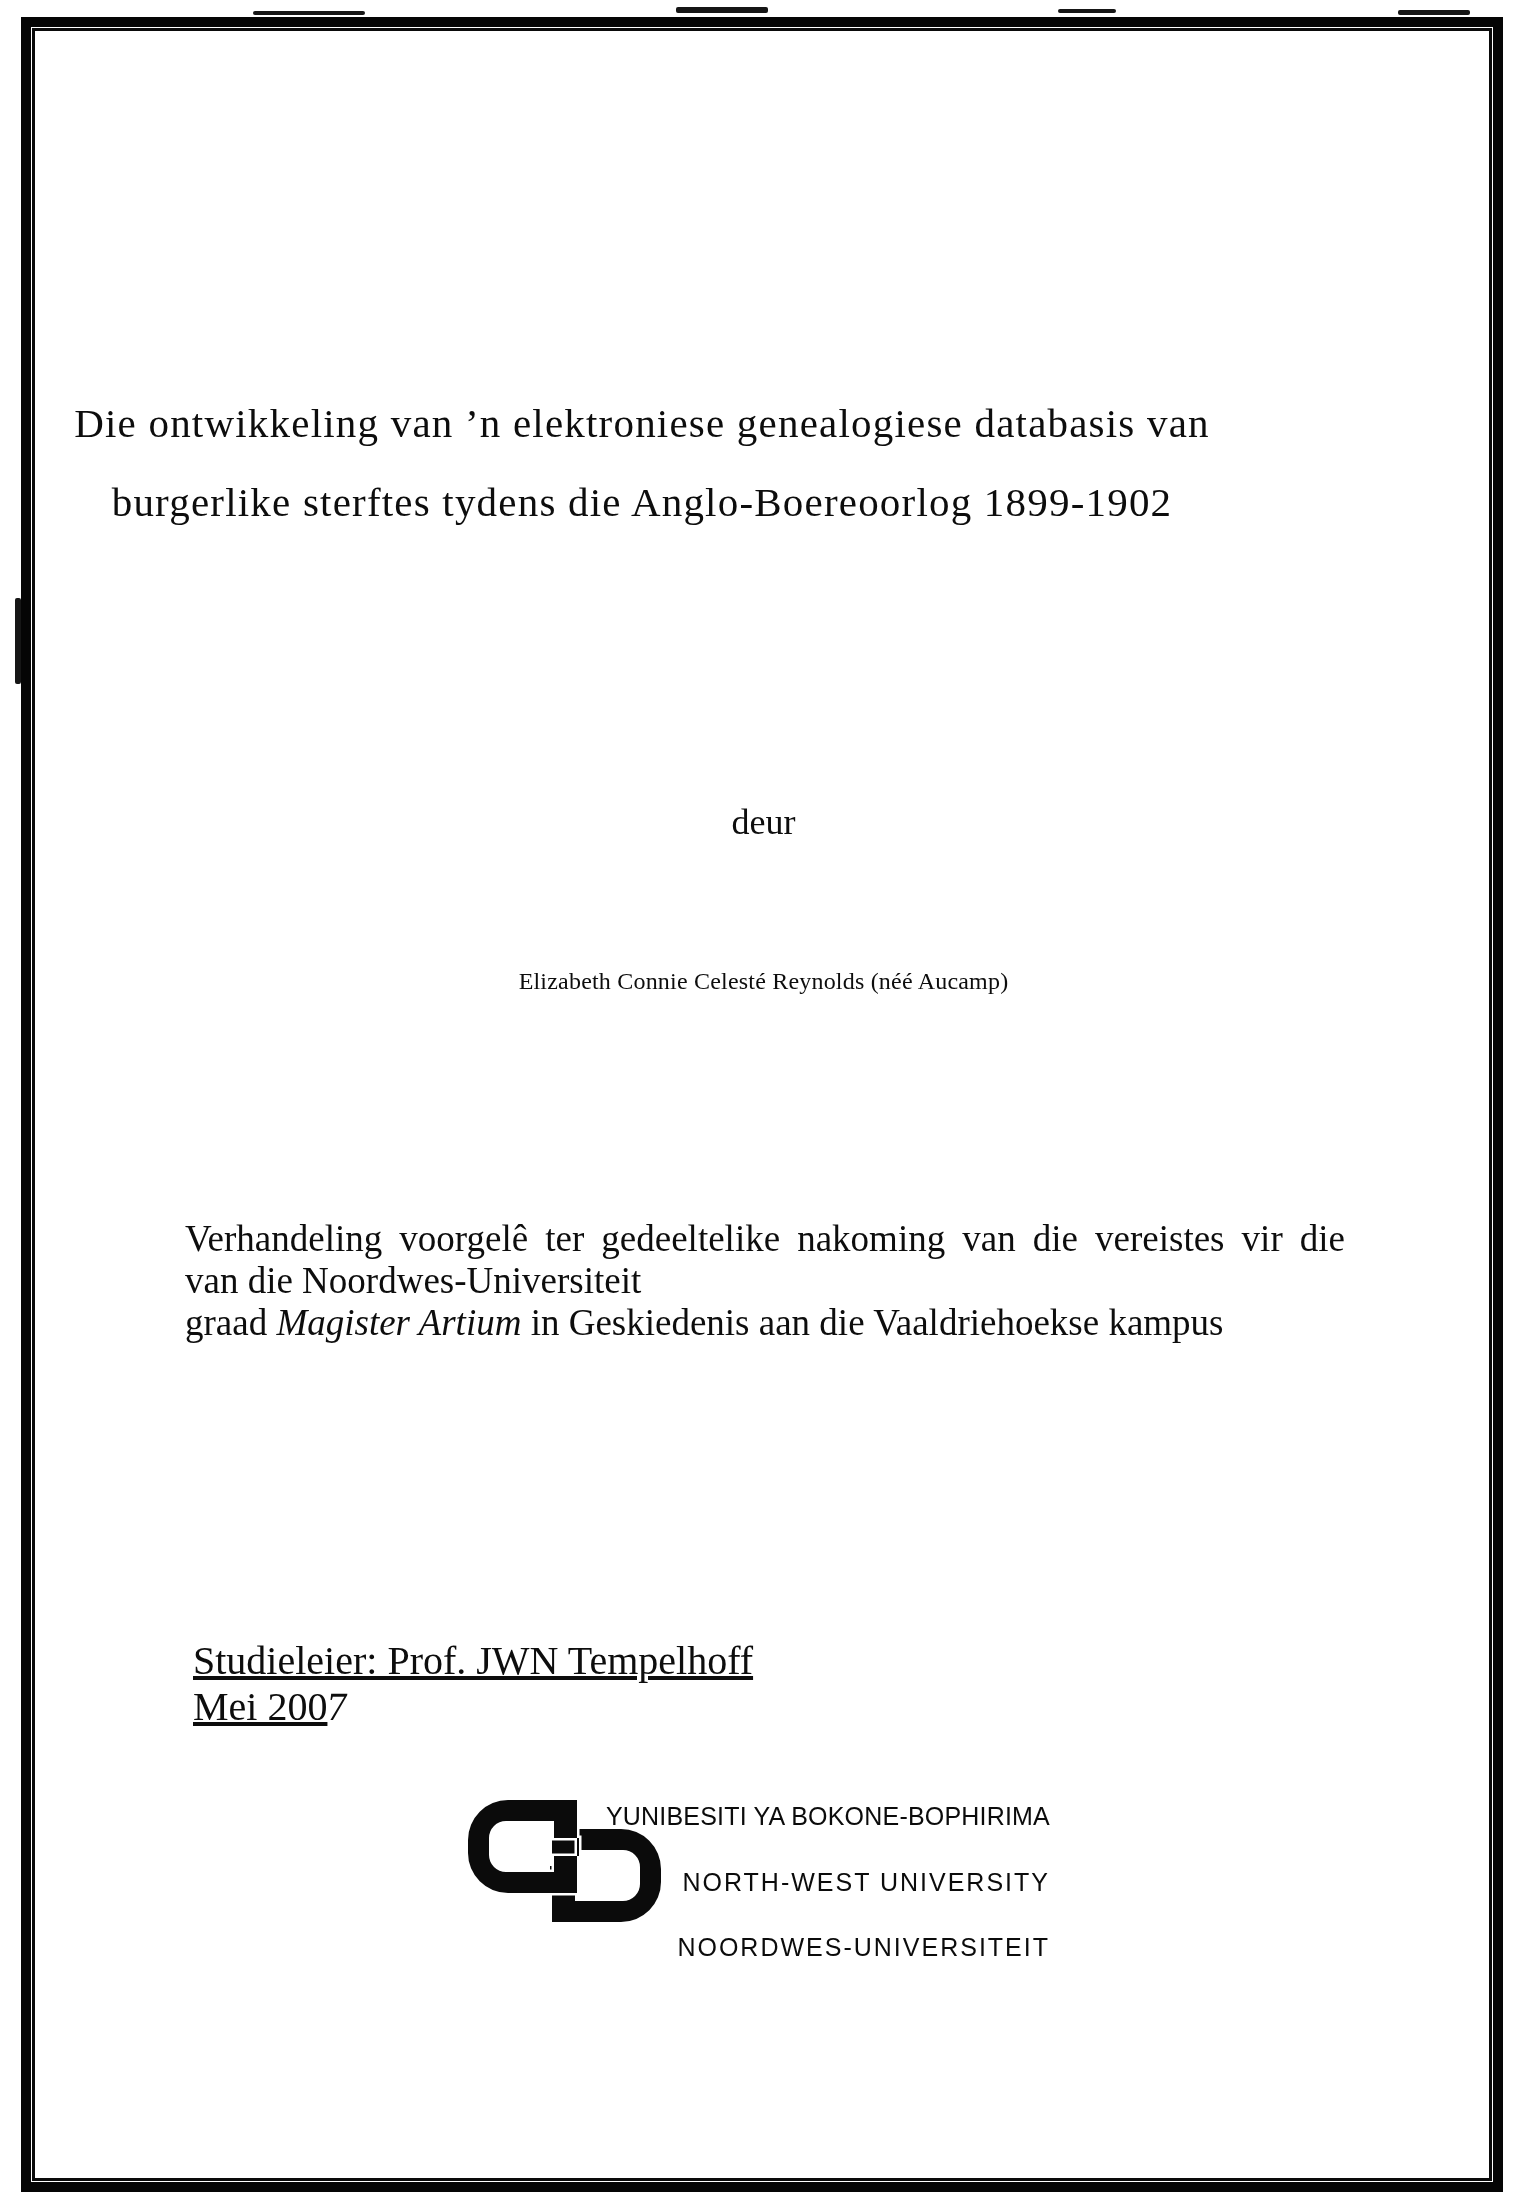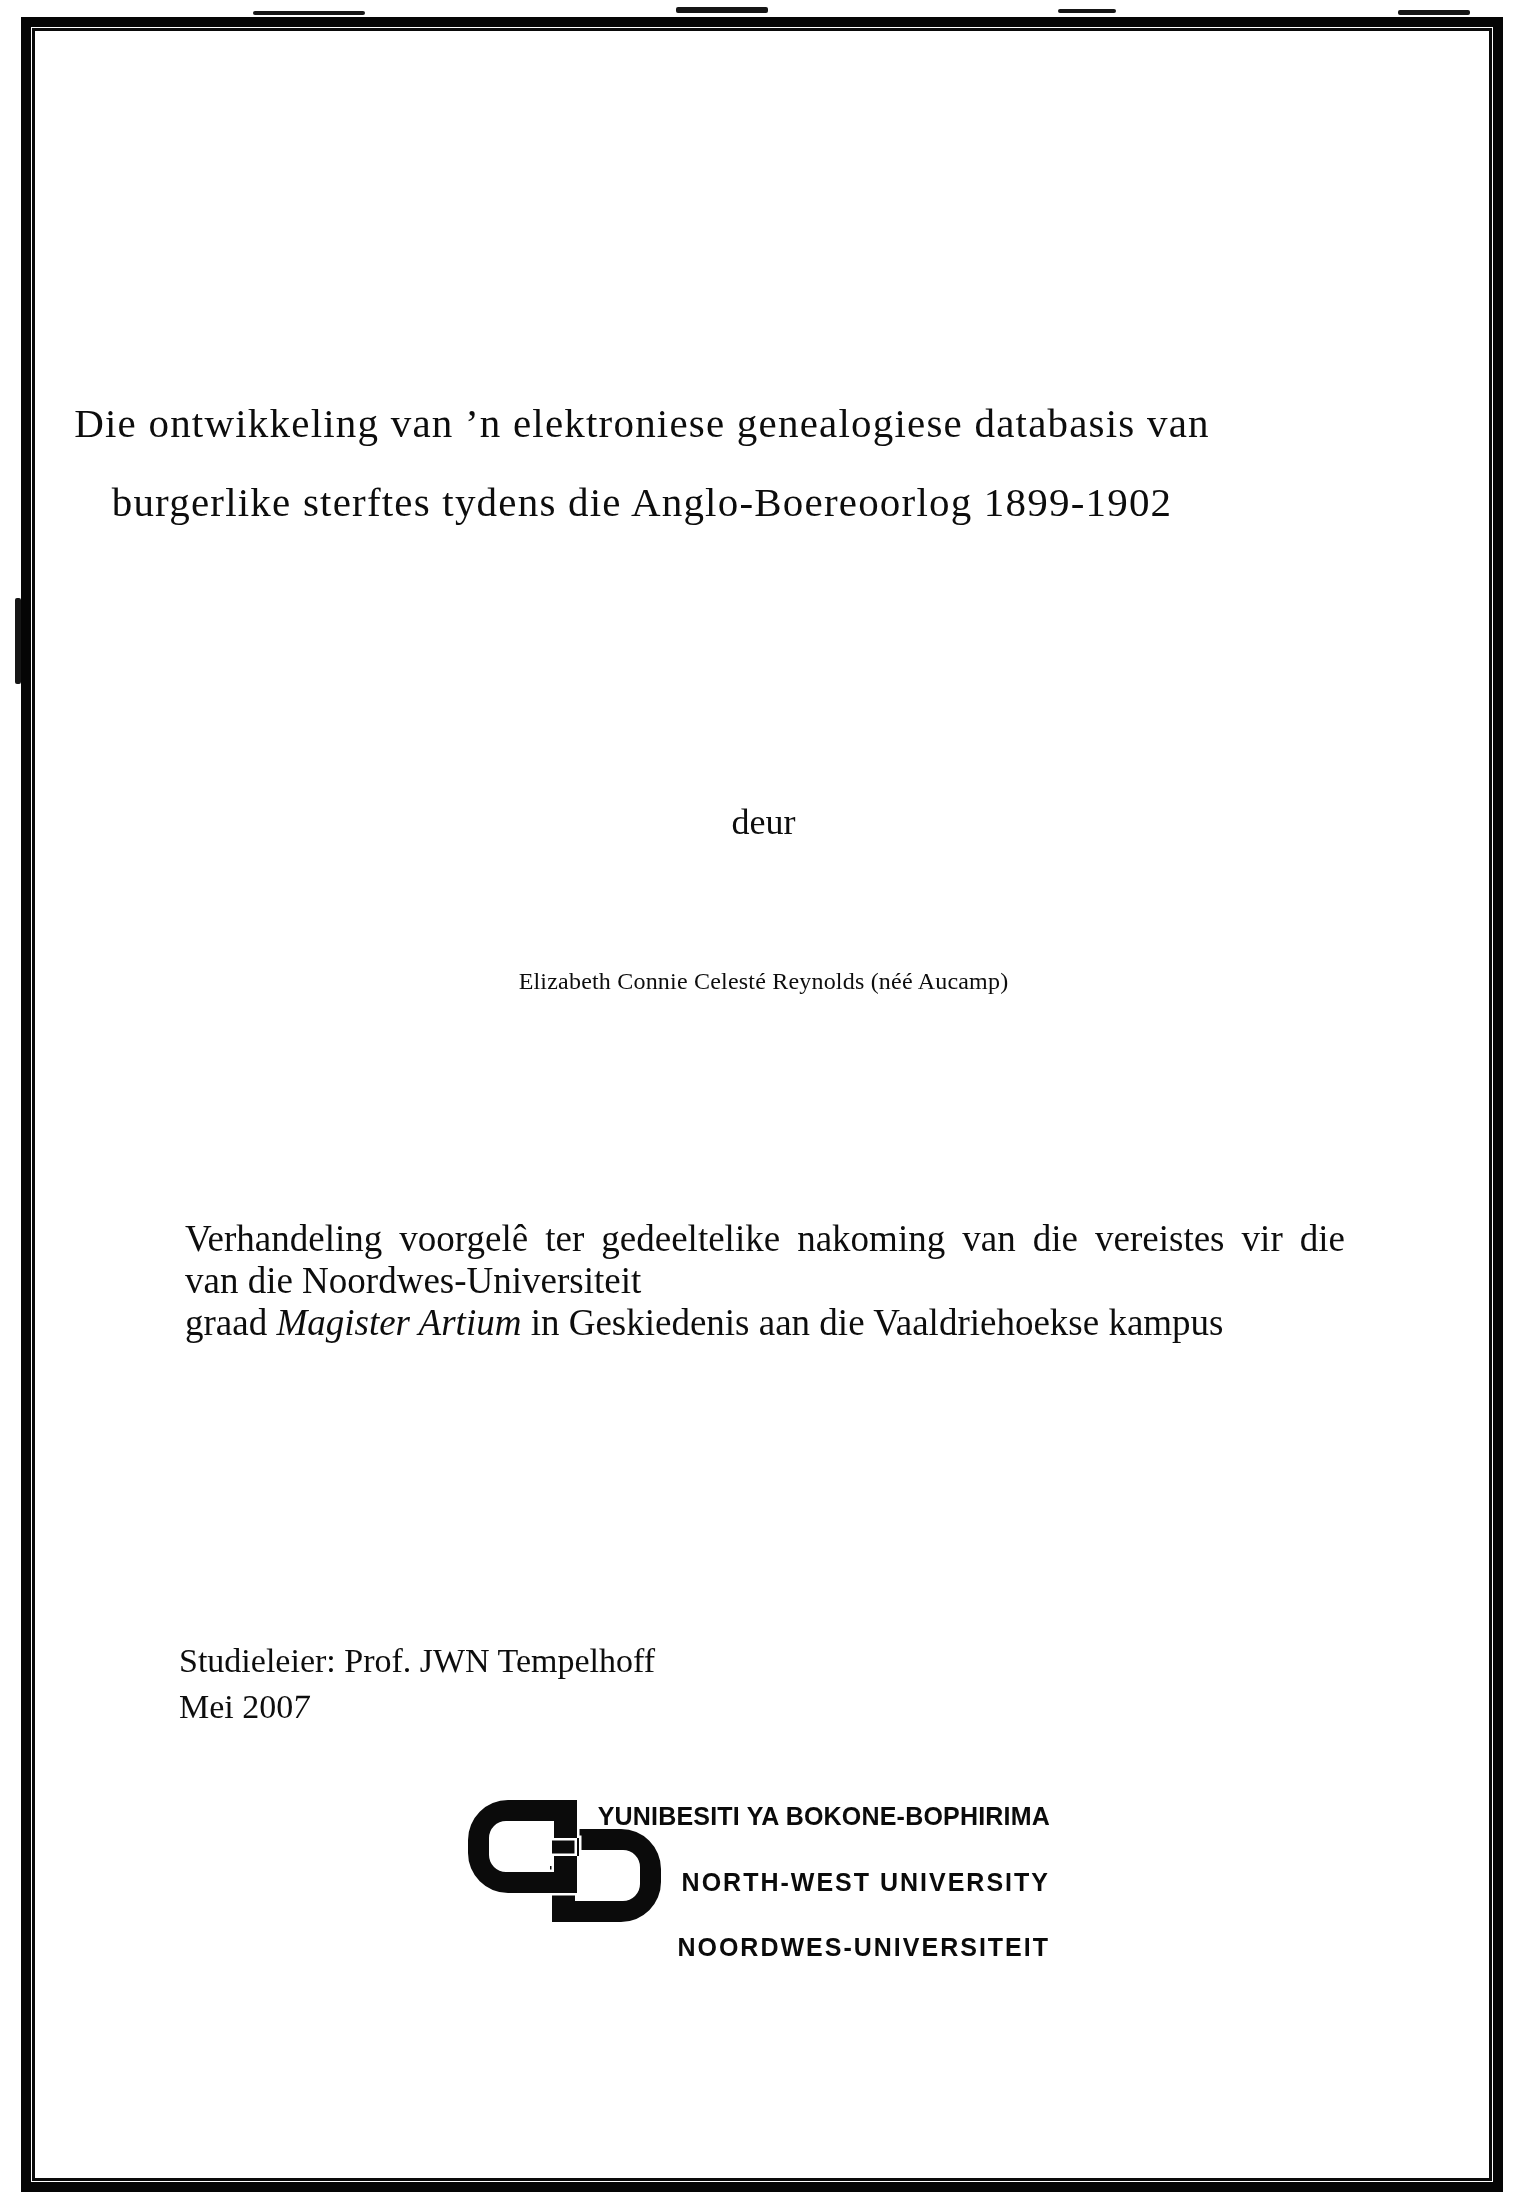--- a/index.html
+++ b/index.html
@@ -58,33 +58,33 @@
     left: 185px; top: 1218px; width: 1160px;
     font-size: 37px; line-height: 42px;
   }
   .degree-line-just {
     text-align: justify;
     text-align-last: justify;
   }
   .italic { font-style: italic; }
   .supervisor-block {
     position: absolute;
-    left: 179px; top: 1638px;
-    font-size: 34px; line-height: 46px;
+    left: 193px; top: 1638px;
+    font-size: 40px; line-height: 46px; text-decoration: underline;
   }
   .date-seven { display: inline-block; transform: skewX(-6deg); }
 
   .logo { position: absolute; left: 468px; top: 1800px; width: 600px; height: 130px; }
   .logo-mark { position: absolute; left: 0; top: 0; }
   .logo-text {
     position: absolute;
     left: 107px; top: 2px; width: 475px;
     text-align: right;
     font-family: "Liberation Sans", "DejaVu Sans", sans-serif;
-    font-weight: 700;
+    font-weight: 400;
     font-size: 25px;
     line-height: 29.5px;
     color: #0b0b0b;
     white-space: nowrap;
   }
   .logo-line1 { letter-spacing: 0.2px; }
   .logo-line2, .logo-line3 { letter-spacing: 2px; margin-top: 36px; }
 </style>
 </head>
 <body>

